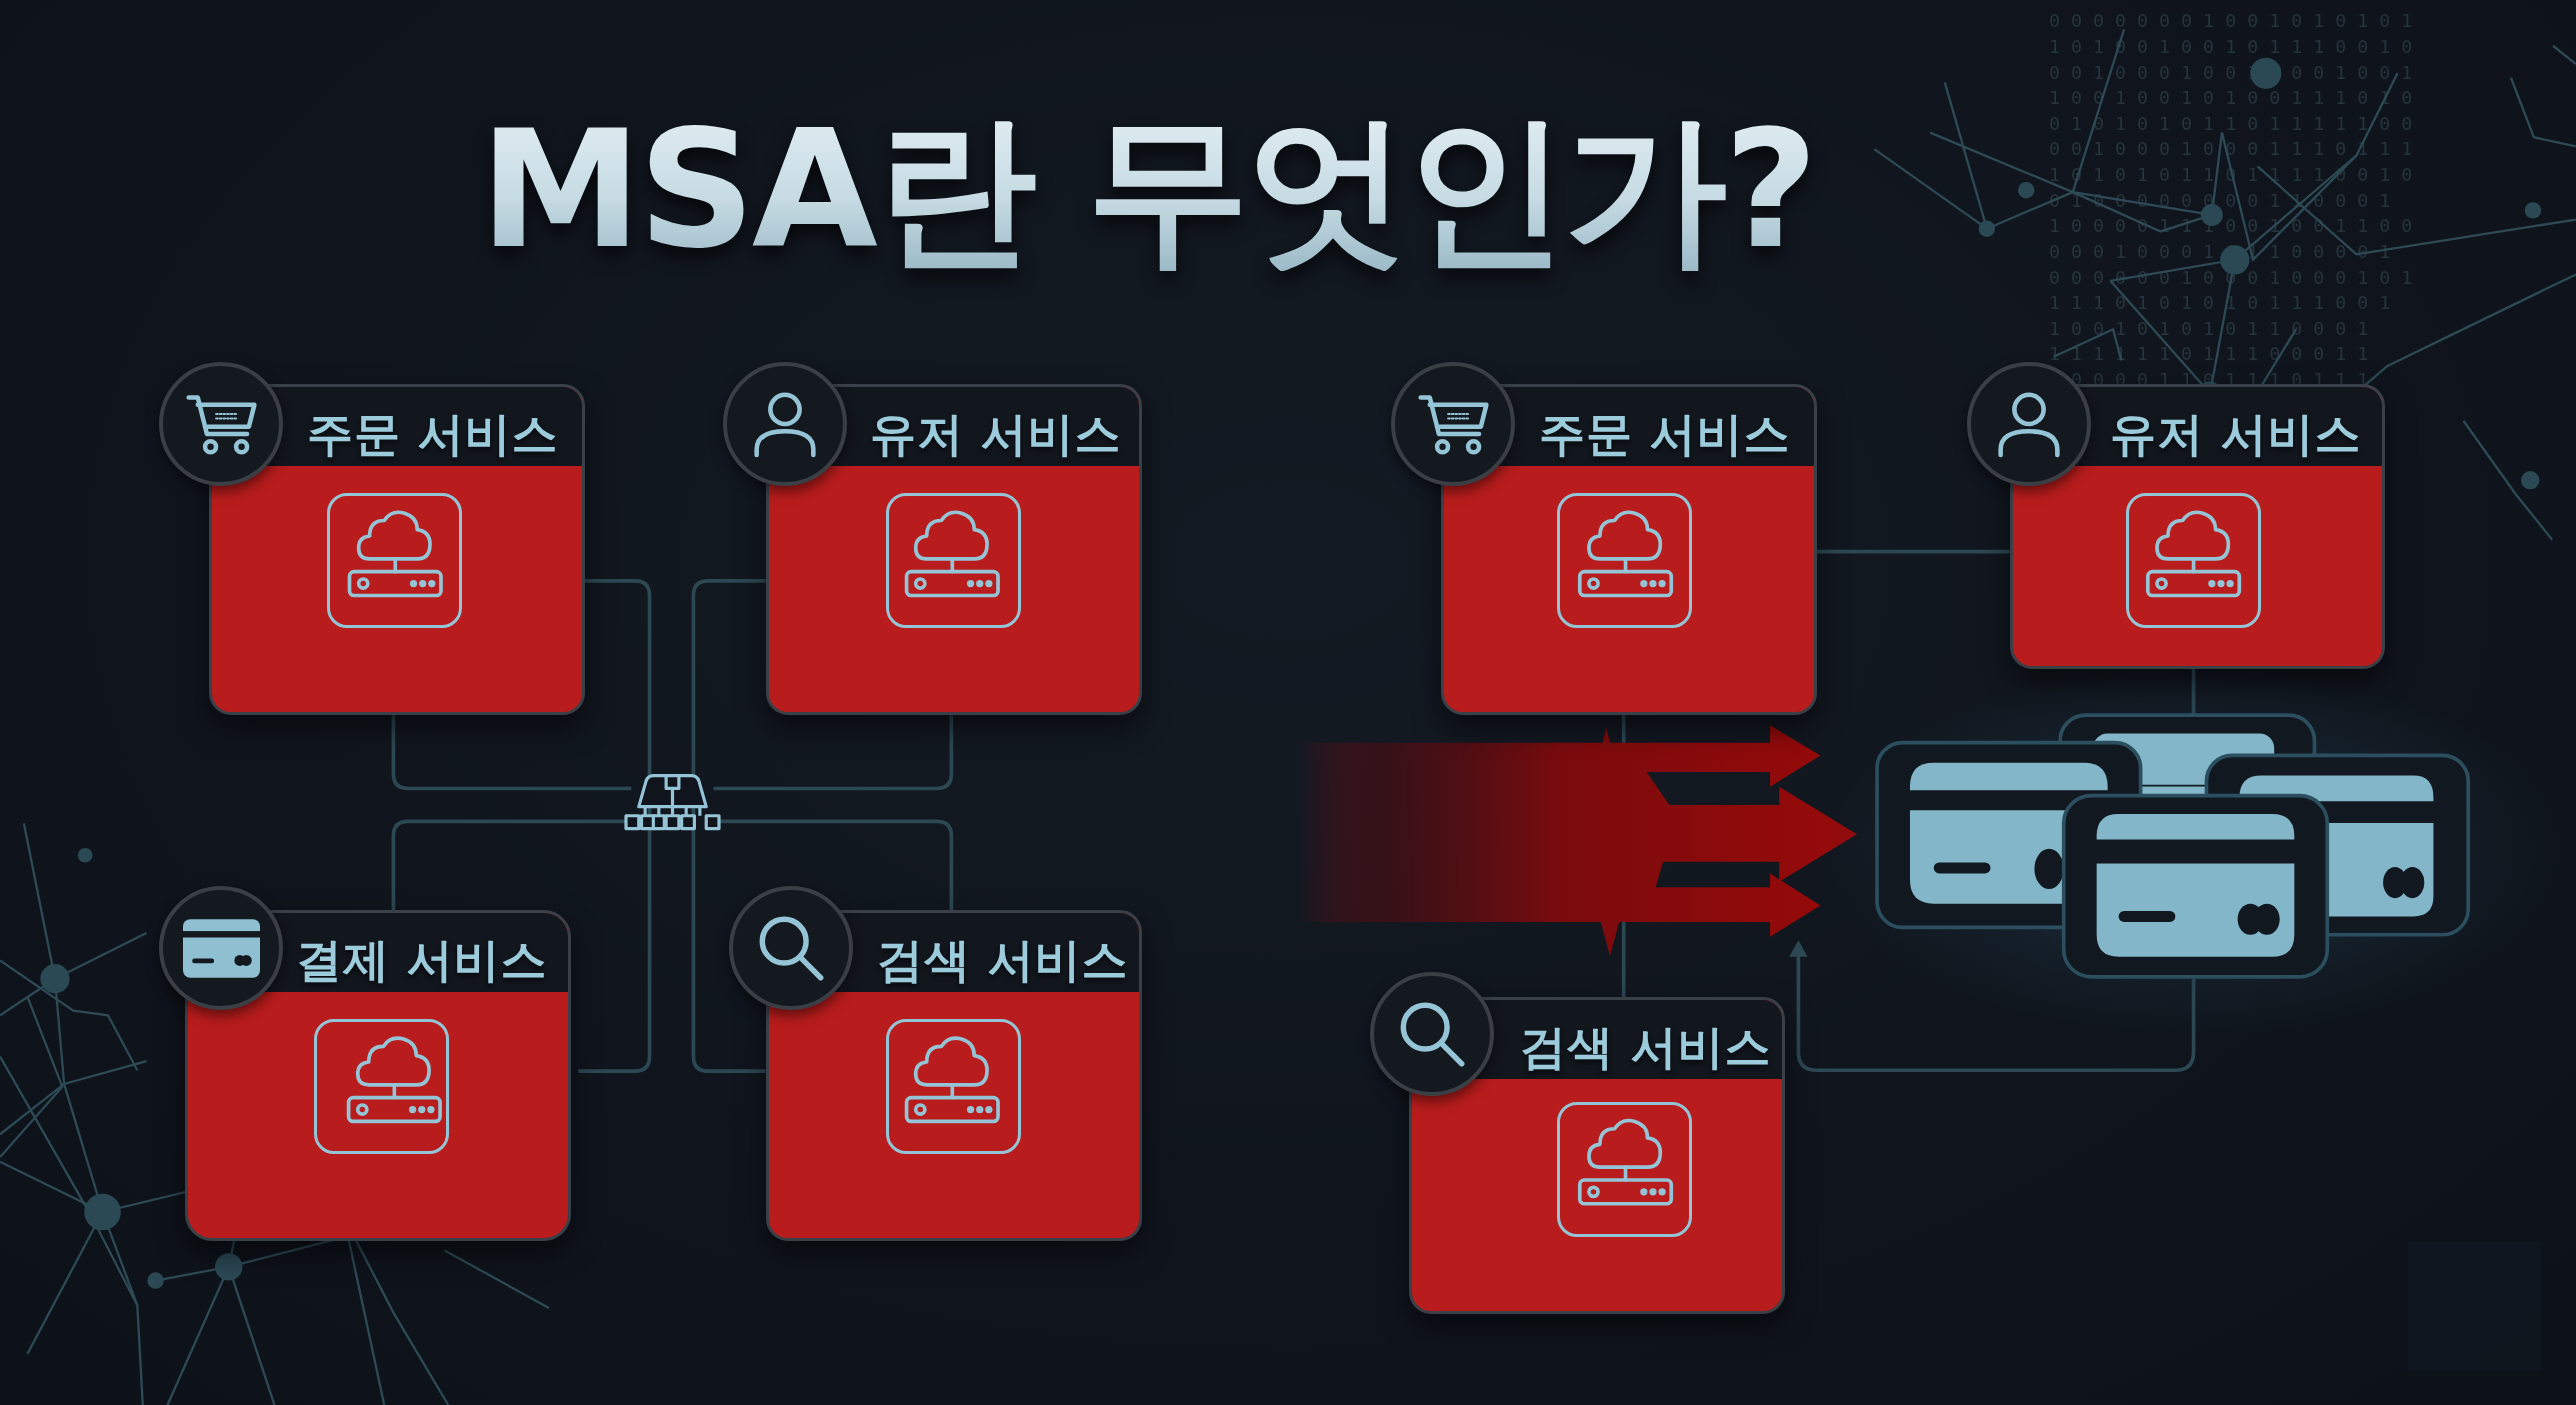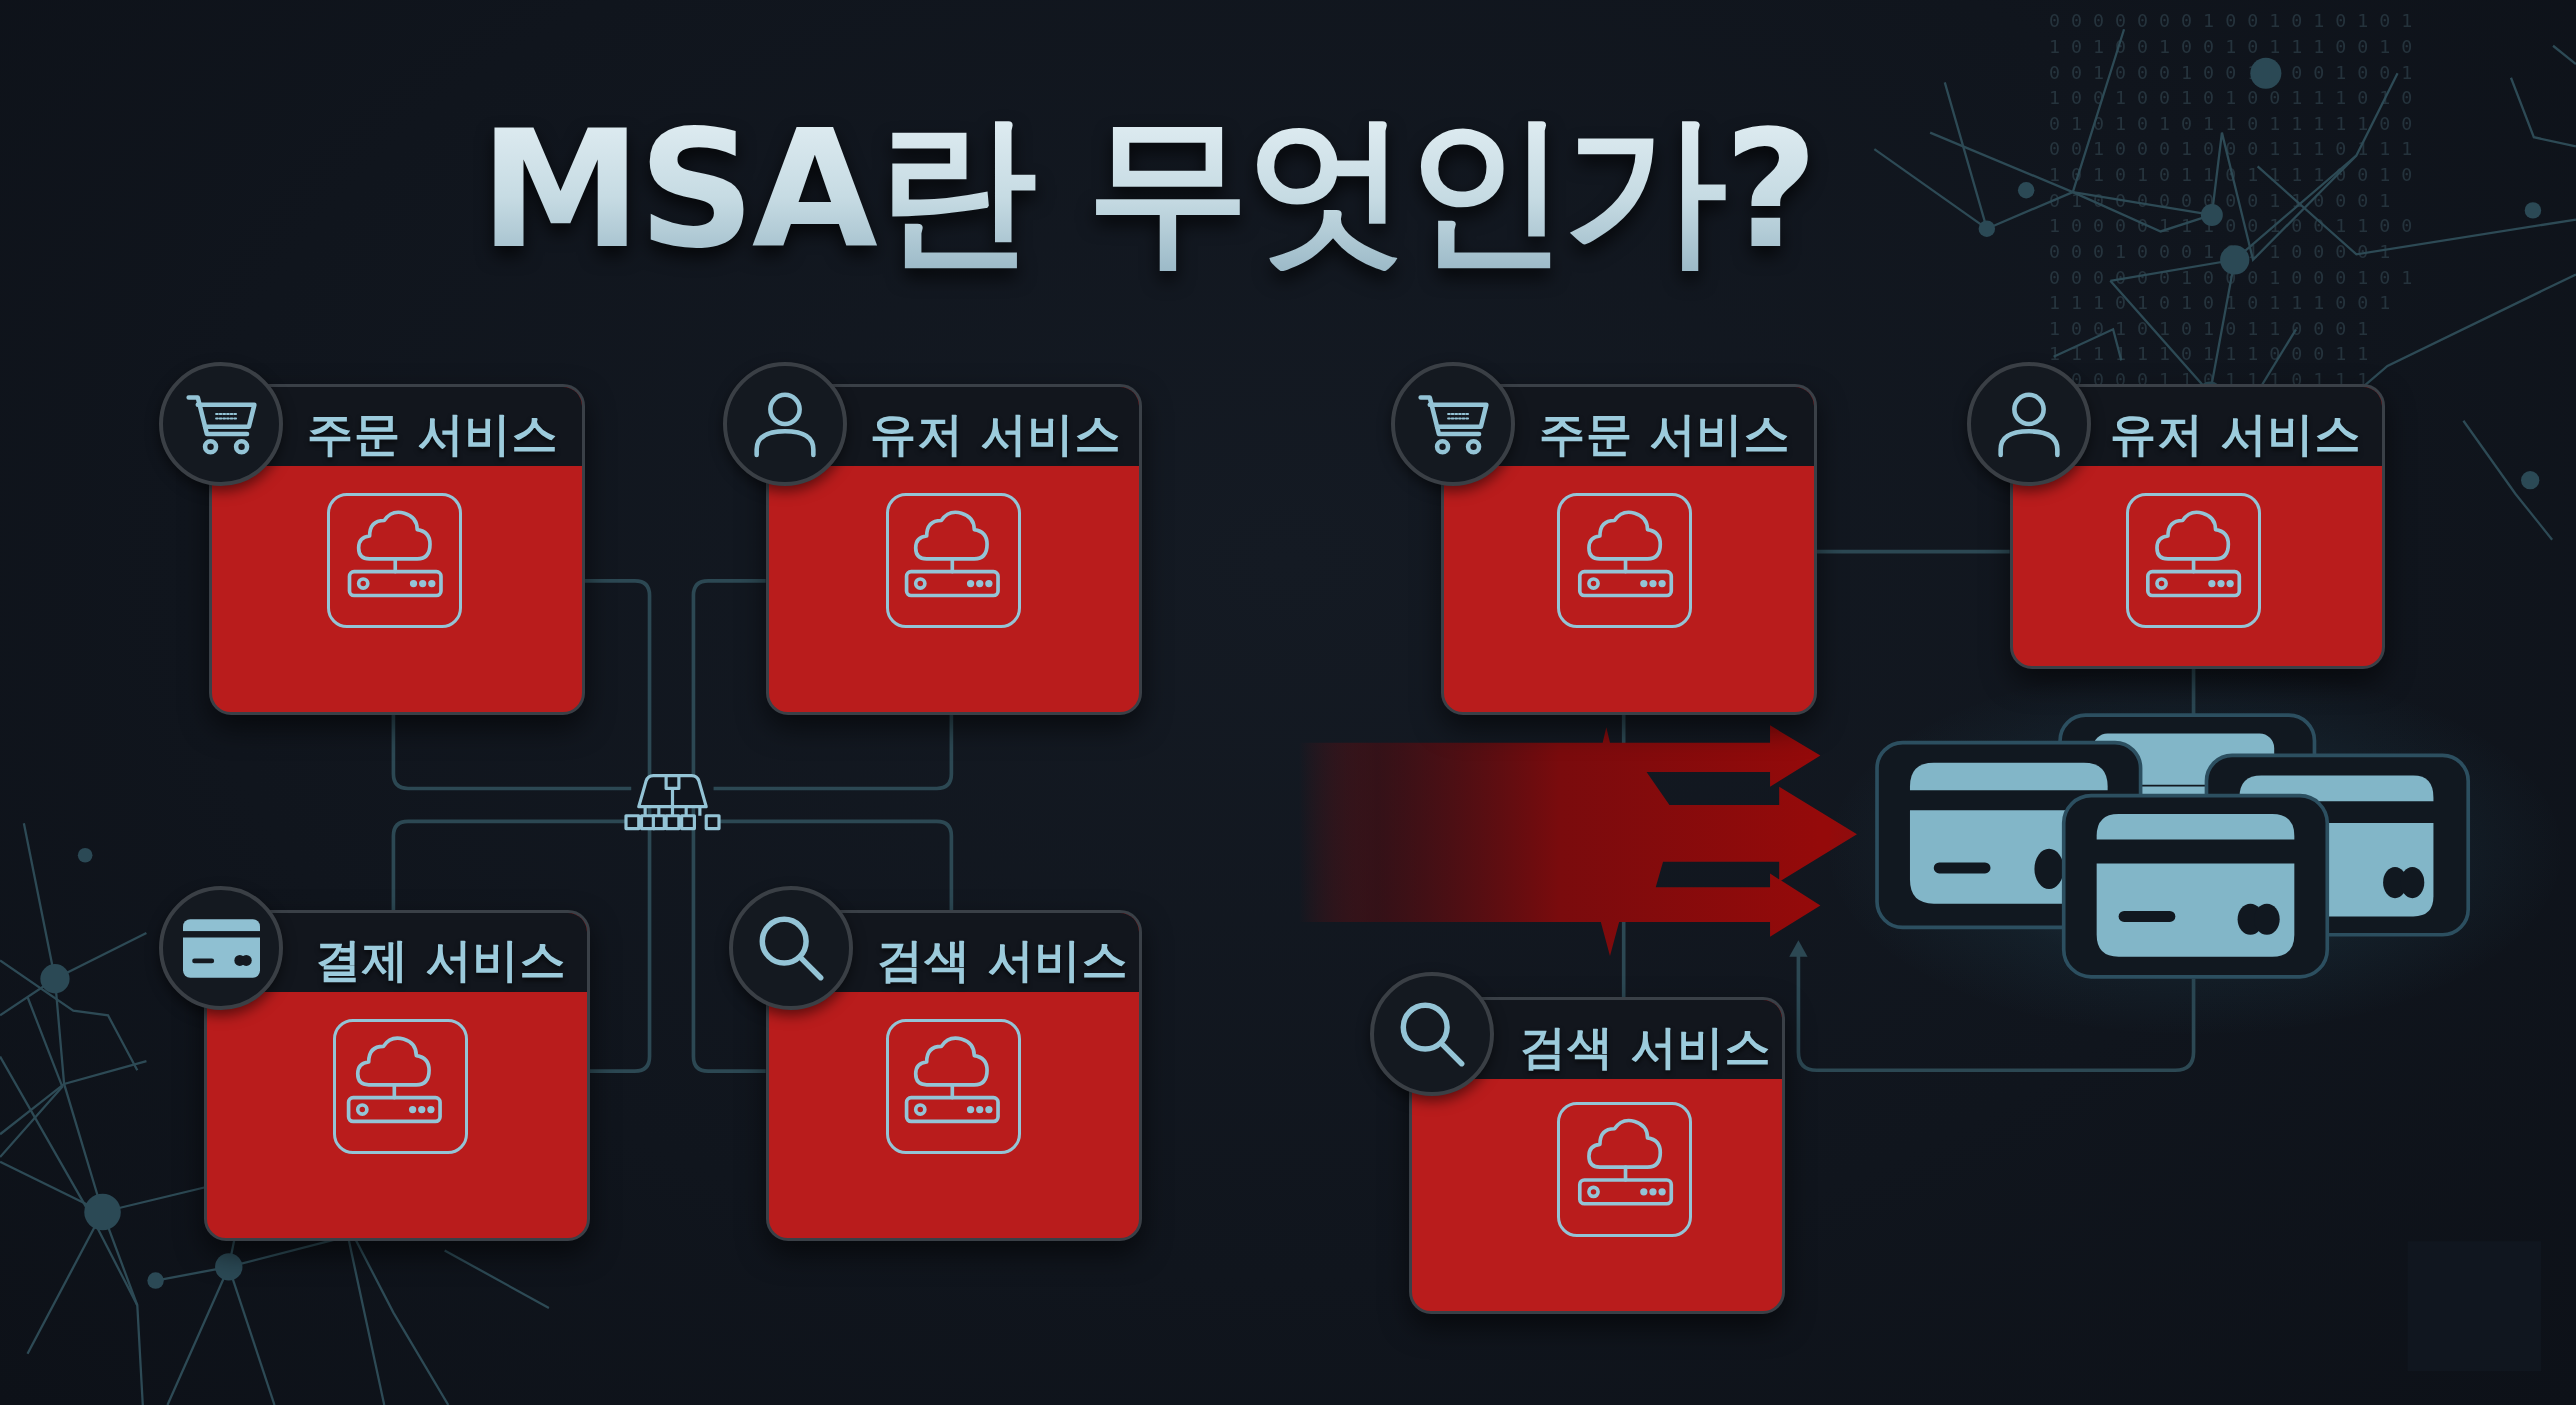--- a/index.html
+++ b/index.html
@@ -195,21 +195,21 @@
   <div class="label" style="left:95px;">주문 서비스</div>
   <div class="srv" style="left:115px;top:106px;"></div>
 </div>
 
 <div class="card" style="left:766px;top:384px;width:370px;height:325px;">
   <div class="head"></div>
   <div class="label" style="left:101px;">유저 서비스</div>
   <div class="srv" style="left:117px;top:106px;"></div>
 </div>
 
-<div class="card" style="left:204px;top:910px;width:380px;height:325px;">
+<div class="card" style="left:185px;top:910px;width:380px;height:325px;border-radius:27px;">
   <div class="head"></div>
   <div class="label" style="left:108px;">결제 서비스</div>
   <div class="srv" style="left:126px;top:106px;"></div>
 </div>
 
 <div class="card" style="left:766px;top:910px;width:370px;height:325px;">
   <div class="head"></div>
   <div class="label" style="left:108px;">검색 서비스</div>
   <div class="srv" style="left:117px;top:106px;"></div>
 </div>

